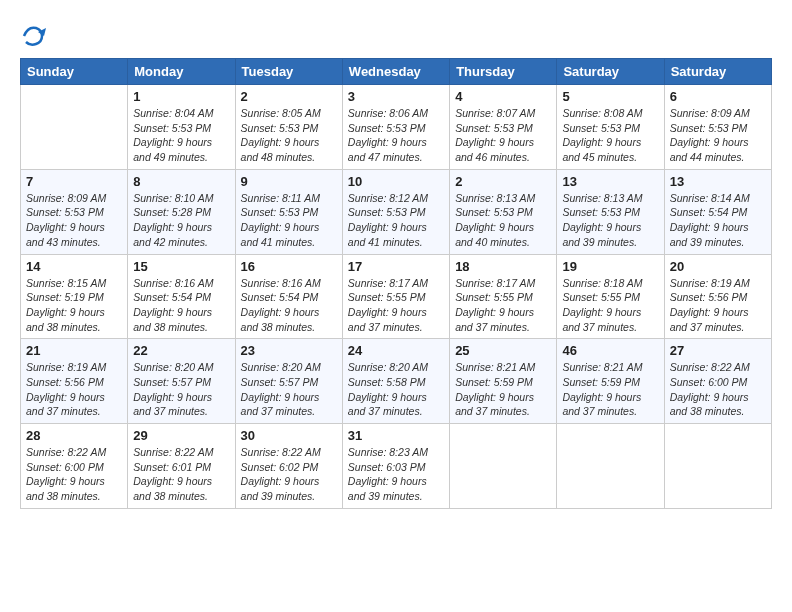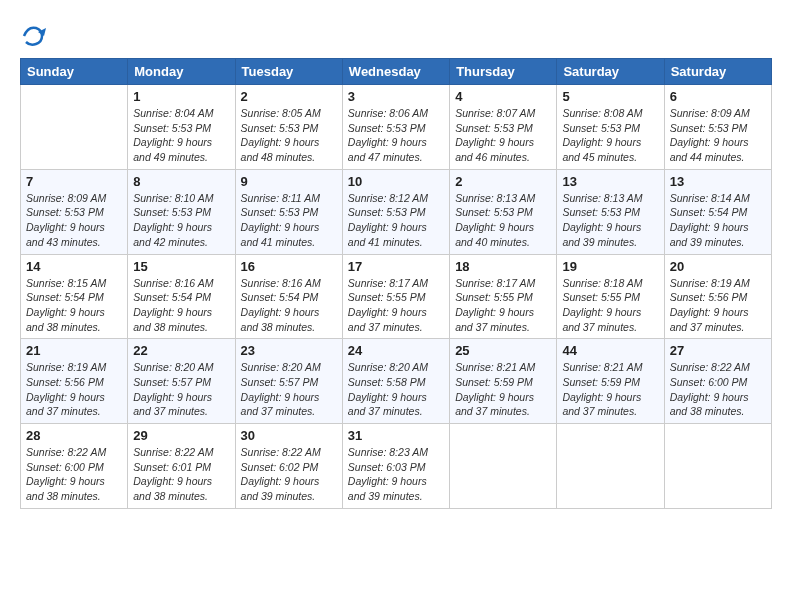--- a/index.html
+++ b/index.html
@@ -182,21 +182,21 @@
           <td>
             <span class="day-number">7</span>
             <div class="day-info" style="white-space: pre-line;">Sunrise: 8:09 AM
 Sunset: 5:53 PM
 Daylight: 9 hours
 and 43 minutes.</div>
           </td>
           <td>
             <span class="day-number">8</span>
             <div class="day-info" style="white-space: pre-line;">Sunrise: 8:10 AM
-Sunset: 5:53 PM
+Sunset: 5:28 PM
 Daylight: 9 hours
 and 42 minutes.</div>
           </td>
           <td>
             <span class="day-number">9</span>
             <div class="day-info" style="white-space: pre-line;">Sunrise: 8:11 AM
 Sunset: 5:53 PM
 Daylight: 9 hours
 and 41 minutes.</div>
           </td>
@@ -226,21 +226,21 @@
             <div class="day-info" style="white-space: pre-line;">Sunrise: 8:14 AM
 Sunset: 5:54 PM
 Daylight: 9 hours
 and 39 minutes.</div>
           </td>
         </tr>
         <tr>
           <td>
             <span class="day-number">14</span>
             <div class="day-info" style="white-space: pre-line;">Sunrise: 8:15 AM
-Sunset: 5:54 PM
+Sunset: 5:19 PM
 Daylight: 9 hours
 and 38 minutes.</div>
           </td>
           <td>
             <span class="day-number">15</span>
             <div class="day-info" style="white-space: pre-line;">Sunrise: 8:16 AM
 Sunset: 5:54 PM
 Daylight: 9 hours
 and 38 minutes.</div>
           </td>
@@ -310,21 +310,21 @@
 and 37 minutes.</div>
           </td>
           <td>
             <span class="day-number">25</span>
             <div class="day-info" style="white-space: pre-line;">Sunrise: 8:21 AM
 Sunset: 5:59 PM
 Daylight: 9 hours
 and 37 minutes.</div>
           </td>
           <td>
-            <span class="day-number">44</span>
+            <span class="day-number">46</span>
             <div class="day-info" style="white-space: pre-line;">Sunrise: 8:21 AM
 Sunset: 5:59 PM
 Daylight: 9 hours
 and 37 minutes.</div>
           </td>
           <td>
             <span class="day-number">27</span>
             <div class="day-info" style="white-space: pre-line;">Sunrise: 8:22 AM
 Sunset: 6:00 PM
 Daylight: 9 hours

